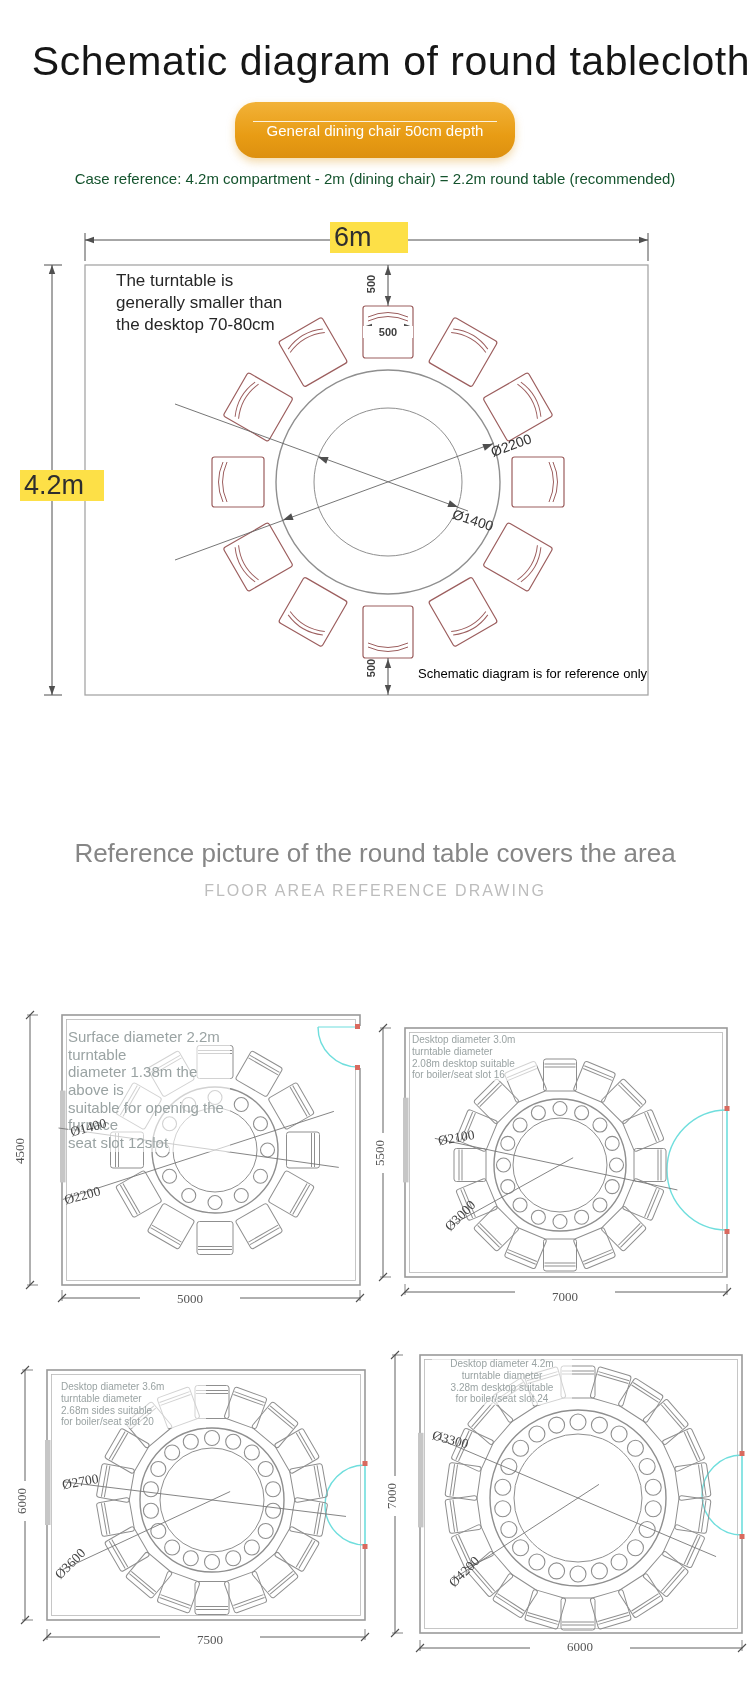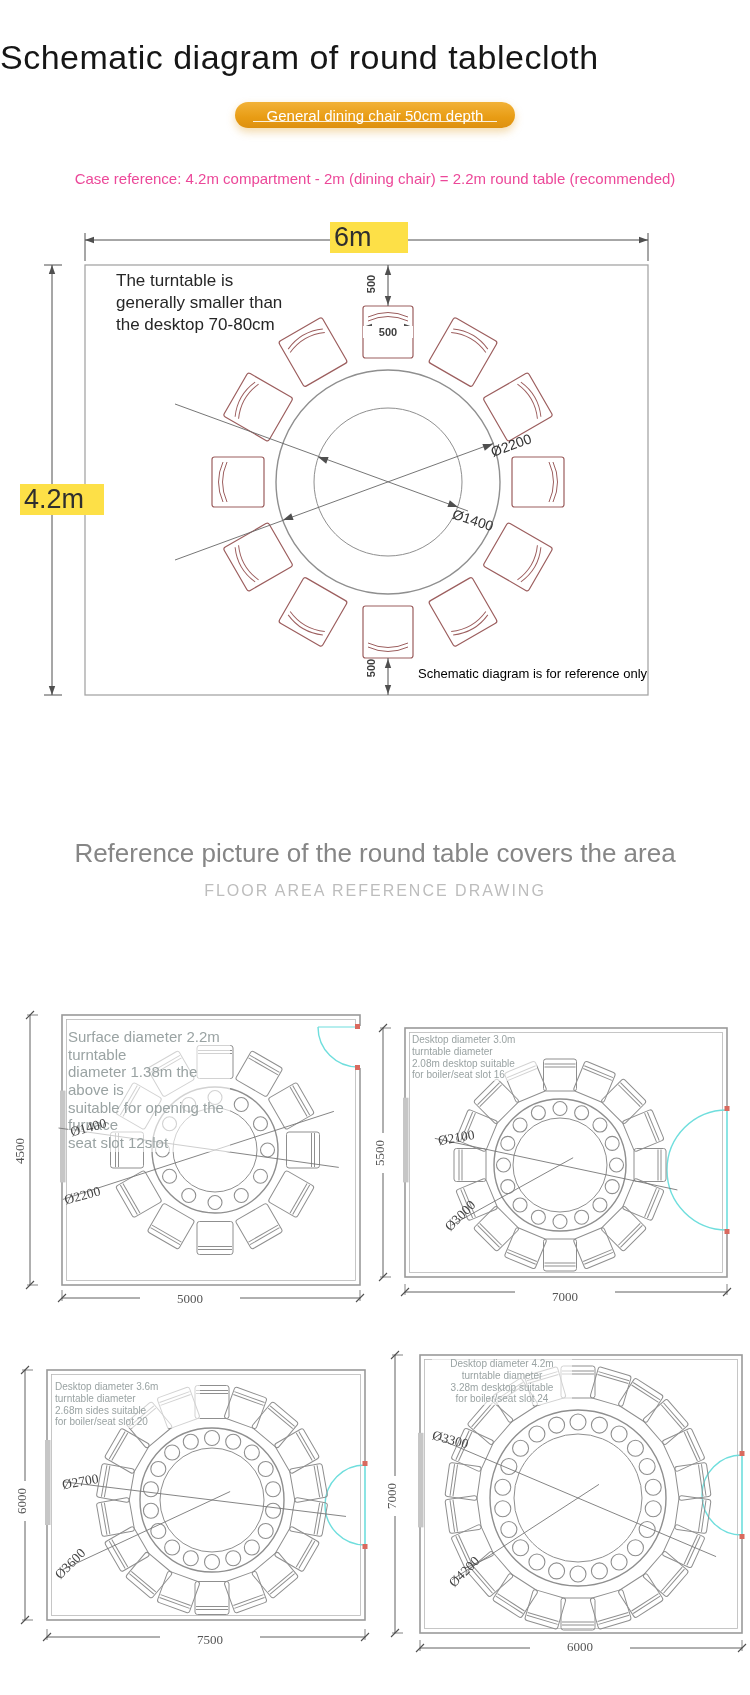--- a/index.html
+++ b/index.html
@@ -1,26 +1,26 @@
 <!DOCTYPE html>
 <html><head>
 <meta charset="utf-8">
 <style>
   html,body{margin:0;padding:0;background:#fff;}
   #page{position:relative;width:750px;height:1695px;background:#fff;overflow:hidden;
         font-family:"Liberation Sans",sans-serif;}
   .ov{position:absolute;}
   .ctr{text-align:center;}
-  #title{left:0;top:38px;width:750px;text-align:left;font-size:34px;color:#161616;letter-spacing:.5px;}
-  #badge{left:235px;top:102px;width:280px;height:26px;border-radius:21px;
+  #title{left:0;top:38px;width:750px;text-align:right;font-size:41px;color:#161616;letter-spacing:.5px;}
+  #badge{left:235px;top:102px;width:280px;height:56px;border-radius:21px;
          background:linear-gradient(180deg,#f2b238 0%,#e89c14 60%,#dd9010 100%);
          box-shadow:0 4px 8px rgba(222,148,18,.35);display:flex;align-items:center;justify-content:center;}
   #badge .lbl{position:relative;color:#fff;font-size:15px;z-index:2;}
   #badge .strike{position:absolute;left:18px;right:18px;top:19px;height:1px;background:rgba(255,255,255,.85);z-index:1;}
-  #case-ref{left:0;top:170px;width:750px;text-align:center;font-size:15px;color:#ec4899;}
+  #case-ref{left:0;top:170px;width:750px;text-align:center;font-size:15px;color:#14532d;}
   #calc-rules{left:0;top:780px;width:750px;text-align:center;font-size:15.5px;color:#343434;}
   #sec-head{left:0;top:838px;width:750px;text-align:center;font-size:26px;color:#868686;}
   #sec-sub{left:0;top:882px;width:750px;text-align:center;font-size:16px;color:#bdbdbd;letter-spacing:2px;}
   .note-main{font-size:17px;line-height:1.3;color:#262626;white-space:pre-line;}
   .pnote{font-size:10px;line-height:1.18;color:#9aa3a3;white-space:pre-line;background:rgba(255,255,255,.6);}
   .dim{color:#3f3f3f;font-size:11px;font-weight:bold;}
   .dimbig{color:#2e2e2e;font-size:27px;background:#fde047;padding:0 4px;}
   .pdim{font-family:"Liberation Serif",serif;color:#555;font-size:13px;background:#fff;}
   .dia{font-family:"Liberation Serif",serif;color:#444;font-size:13.5px;}
   .diam-main{font-size:14px;color:#333;}
@@ -147,21 +147,21 @@
 
     <line x1="175" y1="345" x2="494" y2="228" stroke="#666" stroke-width="0.9"></line>
     <line x1="175" y1="189" x2="468" y2="296" stroke="#666" stroke-width="0.9"></line>
     <polygon points="493,229 484.8,235.7 482.4,229.1" fill="#4f4f4f"></polygon>
     <polygon points="283,305 293.6,304.9 291.2,298.3" fill="#4f4f4f"></polygon>
     <polygon points="458,292 447.4,291.9 449.8,285.3" fill="#4f4f4f"></polygon>
     <polygon points="318,242 328.6,242.1 326.2,248.7" fill="#4f4f4f"></polygon>
   </svg>
 
   <div class="ov dimbig" style="left:330px;top:222px;width:70px;">6m</div>
-  <div class="ov dimbig" style="left:20px;top:484px;width:76px;">4.2m</div>
+  <div class="ov dimbig" style="left:20px;top:470px;width:76px;">4.2m</div>
   <div class="ov note-main" style="left:92px;top:270px;width:195px;margin-left:24px;">The turntable is
 generally smaller than
 the desktop 70-80cm</div>
   <div class="ov dim rot ctr" style="left:351px;top:278px;width:40px;transform:rotate(-90deg);">500</div>
   <div class="ov dim ctr" style="left:363px;top:326px;width:50px;background:#fff;">500</div>
   <div class="ov dim rot ctr" style="left:351px;top:662px;width:40px;transform:rotate(-90deg);">500</div>
   <div class="ov diam-main rot" style="left:490px;top:437px;transform:rotate(-20deg);">Ø2200</div>
   <div class="ov diam-main rot" style="left:452px;top:512px;transform:rotate(18deg);">Ø1400</div>
   <div class="ov" id="disclaimer" style="left:418px;top:666px;">Schematic diagram is for reference only</div>
 
@@ -695,21 +695,21 @@
 
   <div class="ov pnote" style="left:412px;top:1034px;width:125px;">Desktop diameter 3.0m
 turntable diameter
 2.08m desktop suitable
 for boiler/seat slot 16</div>
   <div class="ov dia rot" style="left:438px;top:1130px;transform:rotate(-10deg);">Ø2100</div>
   <div class="ov dia rot" style="left:442px;top:1208px;transform:rotate(-45deg);">Ø3000</div>
   <div class="ov pdim rot ctr" style="left:360px;top:1145px;width:40px;transform:rotate(-90deg);">5500</div>
   <div class="ov pdim ctr" style="left:515px;top:1289px;width:100px;">7000</div>
 
-  <div class="ov pnote" style="left:55px;top:1381px;width:145px;font-size:10px;">Desktop diameter 3.6m
+  <div class="ov pnote" style="left:61px;top:1381px;width:145px;font-size:10px;">Desktop diameter 3.6m
 turntable diameter
 2.68m sides suitable
 for boiler/seat slot 20</div>
   <div class="ov dia rot" style="left:62px;top:1474px;transform:rotate(-10deg);">Ø2700</div>
   <div class="ov dia rot" style="left:52px;top:1556px;transform:rotate(-45deg);">Ø3600</div>
   <div class="ov pdim rot ctr" style="left:2px;top:1493px;width:40px;transform:rotate(-90deg);">6000</div>
   <div class="ov pdim ctr" style="left:160px;top:1632px;width:100px;">7500</div>
 
   <div class="ov pnote" style="left:432px;top:1358px;width:140px;text-align:center;">Desktop diameter 4.2m
 turntable diameter

